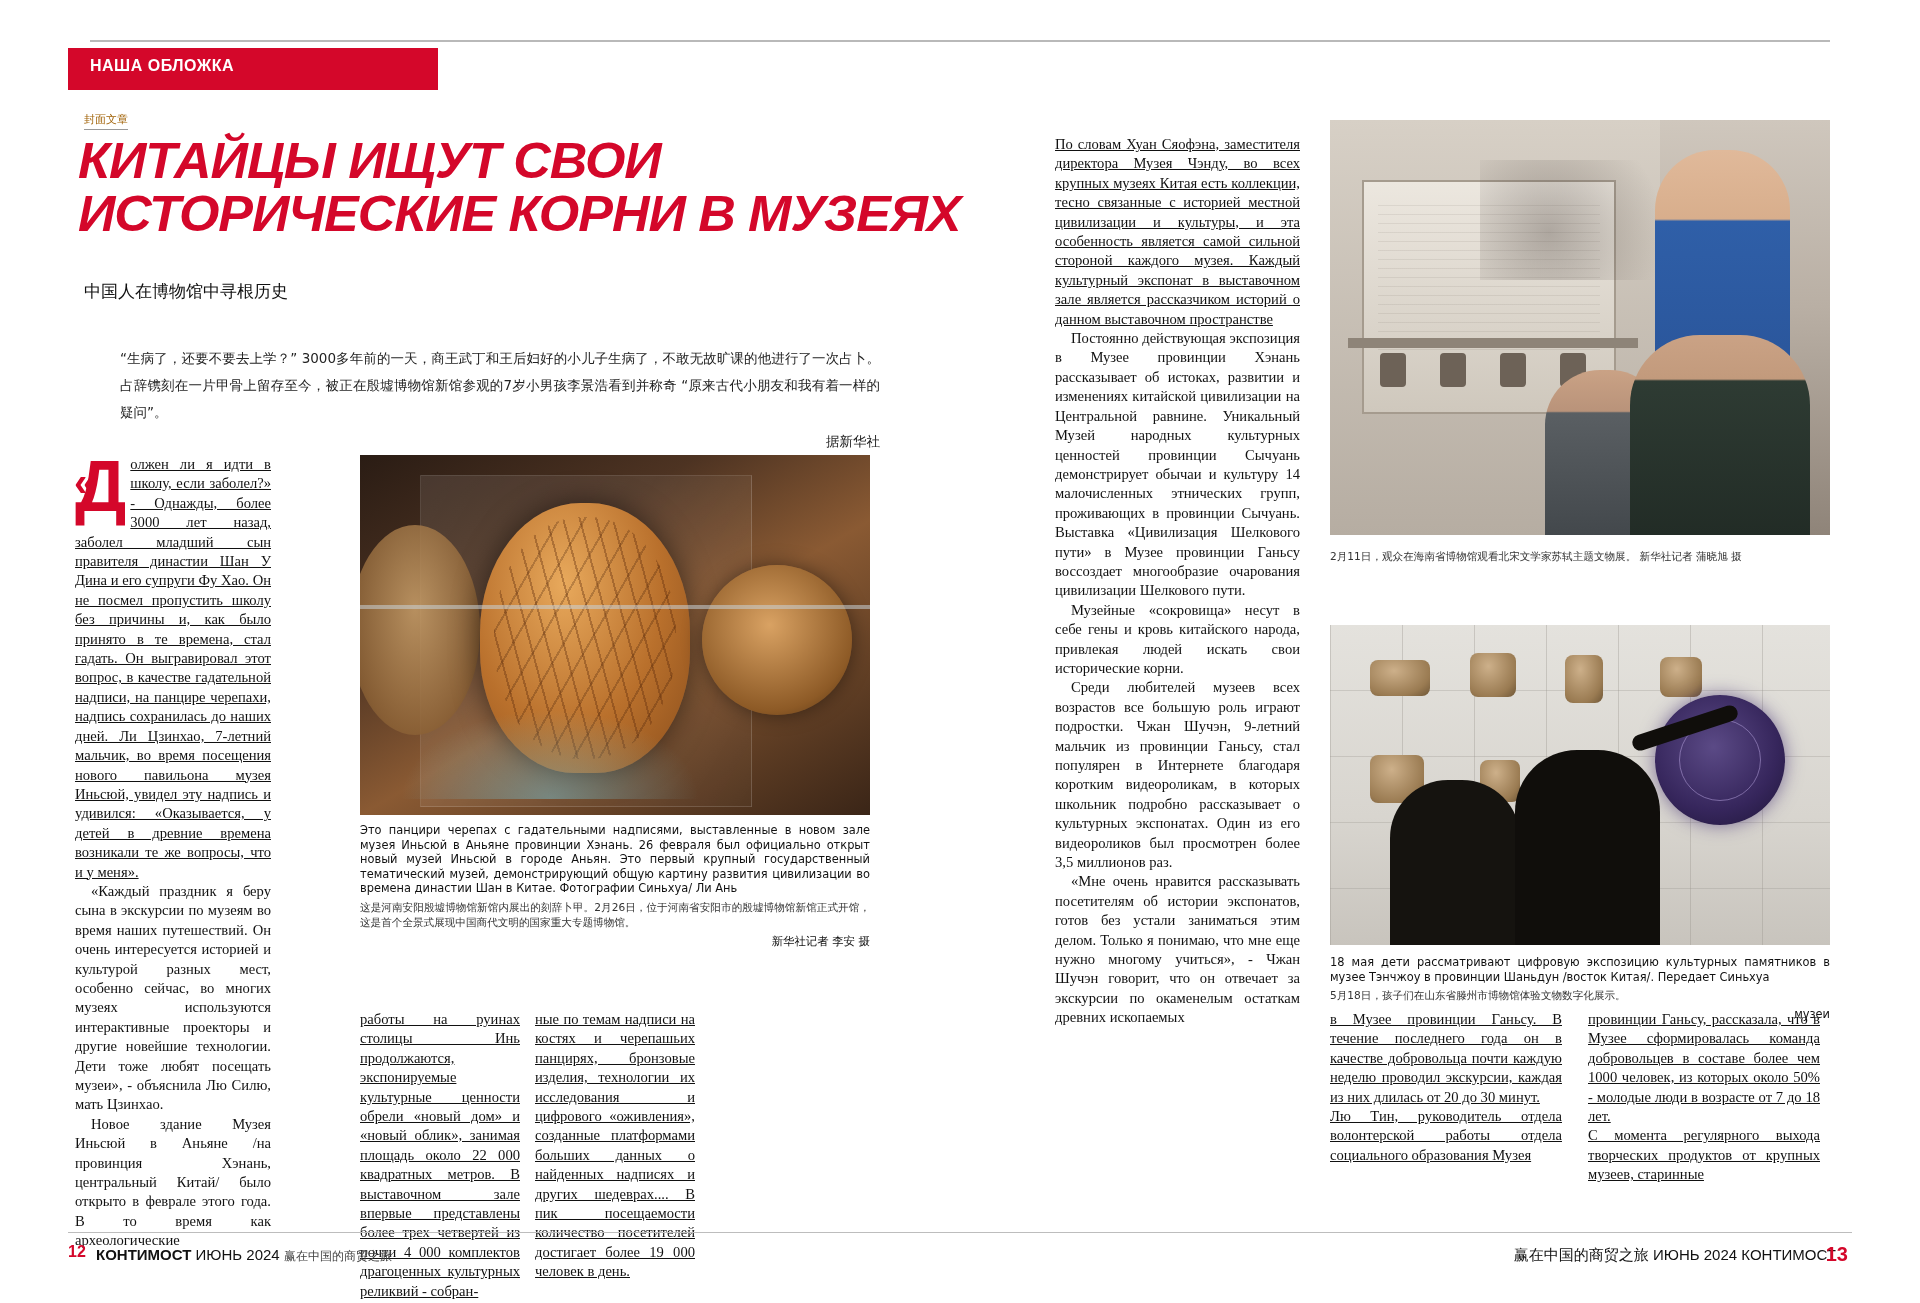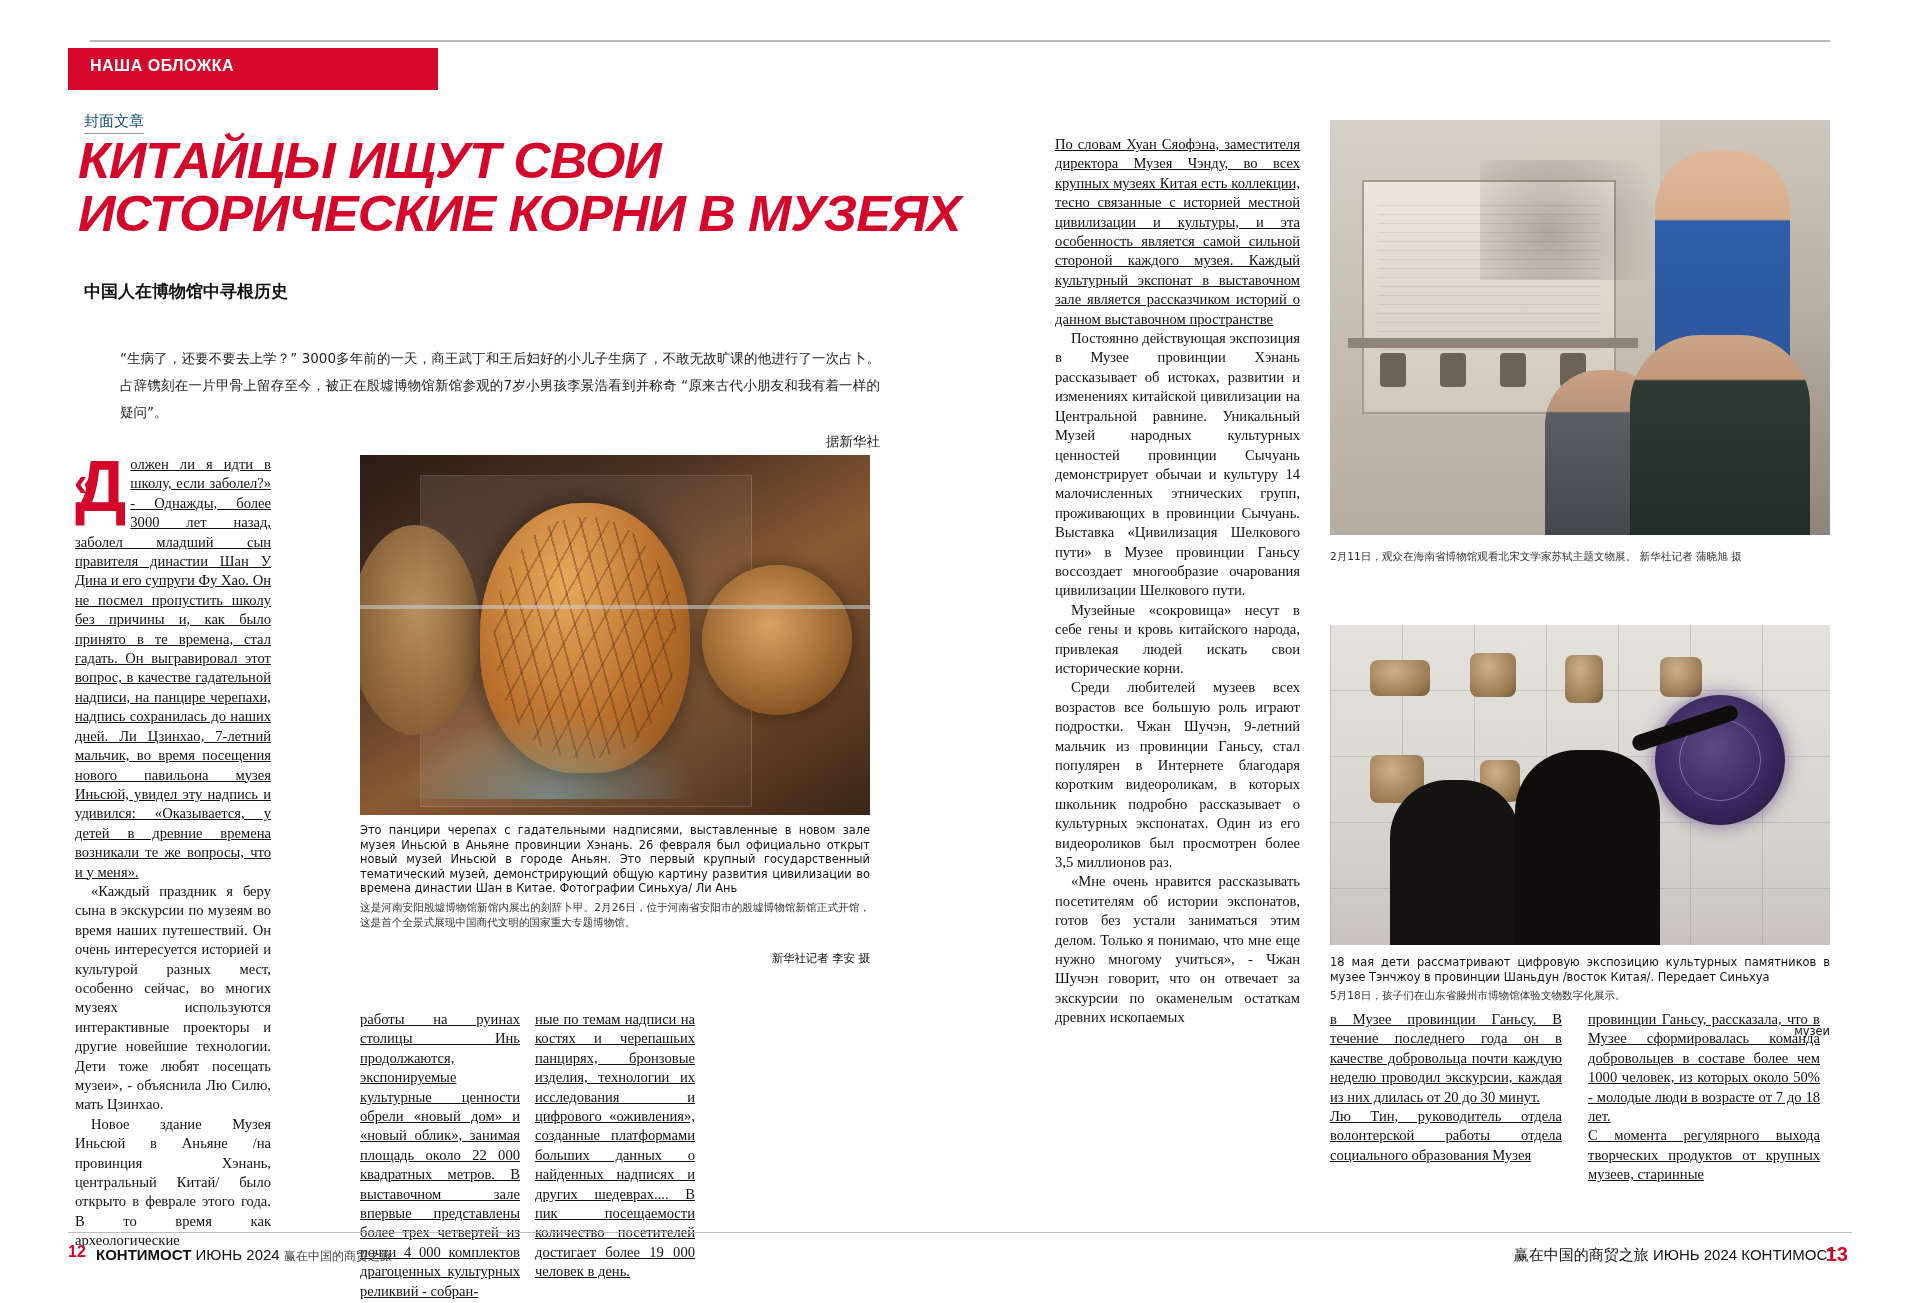--- a/index.html
+++ b/index.html
@@ -19,36 +19,36 @@
   .section-flag{
     position:absolute;left:68px;top:48px;width:370px;height:42px;background:#d4072a;
   }
   .section-flag span{
     display:block;color:#fff;font-family:"Liberation Sans",sans-serif;
     font-weight:bold;font-size:16px;letter-spacing:.5px;
     padding:9px 0 0 22px;
   }
 
   .cn-kicker{
-    position:absolute;left:84px;top:112px;font-size:15px;color:#0c4a6e;
+    position:absolute;left:84px;top:112px;font-size:11px;color:#a16207;
     font-family:"DejaVu Sans",sans-serif;
     border-bottom:1px solid #999;padding-bottom:2px;
   }
 
   .headline{
     position:absolute;left:78px;top:135px;width:860px;
     color:#d4072a;font-family:"Liberation Sans",sans-serif;
     font-weight:bold;font-style:italic;
     font-size:50px;line-height:1.06;letter-spacing:-1px;
     transform:scaleX(1.04);transform-origin:left top;
   }
   .headline .l2{display:block;}
   .subhead{
     position:absolute;left:84px;top:280px;font-size:17px;color:#111;
-    font-family:"DejaVu Sans",sans-serif;font-weight:bold;
+    font-family:"DejaVu Sans",sans-serif;font-weight:normal;
   }
 
   
   .cn-lead{
     position:absolute;left:120px;top:345px;width:760px;
     font-family:"DejaVu Sans",sans-serif;font-size:13.5px;line-height:2.0;
     color:#222;text-align:justify;
   }
   .cn-lead .credit{display:block;text-align:right;margin-top:2px;}
 
@@ -102,21 +102,21 @@
   }
   .photo1 .rail{
     position:absolute;left:0;top:150px;width:100%;height:4px;background:rgba(200,210,215,.55);
   }
 
   .cap{
     position:absolute;font-family:"DejaVu Sans",sans-serif;
     font-size:11.4px;line-height:1.28;color:#111;text-align:justify;
   }
   .cap .cn{font-size:10.6px;line-height:1.45;display:block;margin-top:4px;color:#333;}
-  .cap .credit{display:block;text-align:right;margin-top:20px;}
+  .cap .credit{display:block;text-align:right;margin-top:3px;}
 
   .cap1{left:360px;top:823px;width:510px;}
 
   
   .col-b1{left:360px;top:1010px;width:160px;}
   .col-b2{left:535px;top:1010px;width:160px;}
 
   
   .col-r1{left:1055px;top:135px;width:245px;}
   .col-r2{left:1055px;top:1010px;width:245px;}

